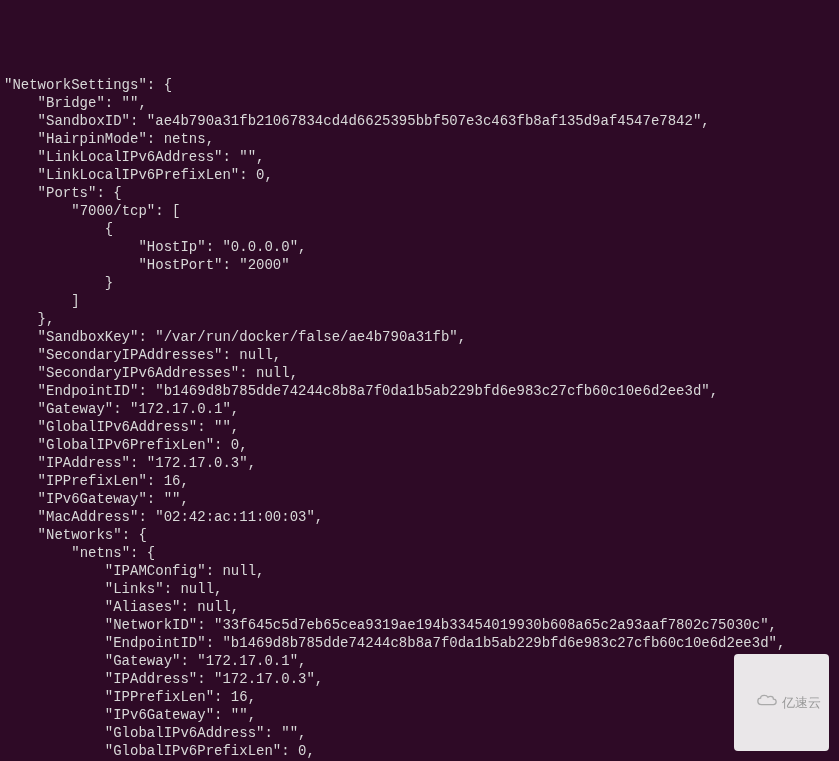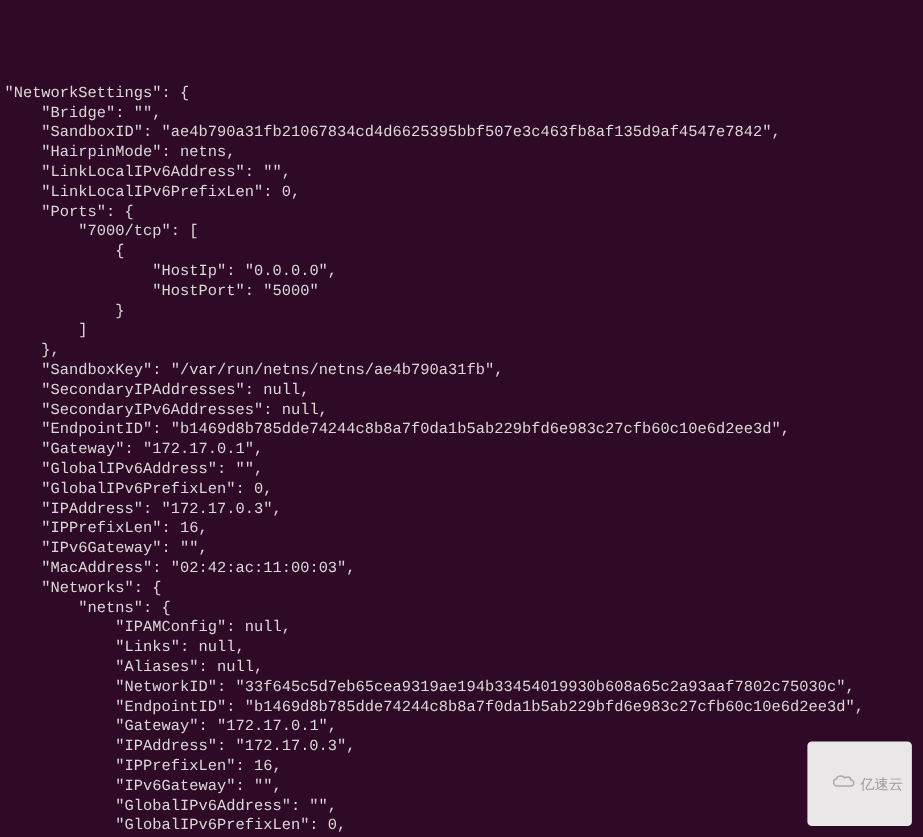--- a/index.html
+++ b/index.html
@@ -21,21 +21,21 @@
     }
     .terminal {
       white-space: pre;
     }
     .watermark {
       position: absolute;
       right: 10px;
       bottom: 10px;
       background: rgba(255,255,255,0.9);
       border-radius: 4px;
-      padding: 10px 8px;
+      padding: 20px 8px;
       display: flex;
       align-items: center;
       gap: 4px;
       color: #999;
       font-size: 13px;
       font-family: Arial, sans-serif;
     }
     .watermark svg {
       width: 22px;
       height: 16px;
@@ -49,25 +49,25 @@
 <div class="terminal">"<span>NetworkSettings</span>": {
     "Bridge": "<span></span>",
     "SandboxID": "<span>ae4b790a31fb21067834cd4d6625395bbf507e3c463fb8af135d9af4547e7842</span>",
     "HairpinMode": <span>netns</span>,
     "LinkLocalIPv6Address": "<span></span>",
     "LinkLocalIPv6PrefixLen": <span>0</span>,
     "<span>Ports</span>": {
         "<span>7000/tcp</span>": [
             {
                 "HostIp": "<span>0.0.0.0</span>",
-                "HostPort": "<span>5000</span>"
+                "HostPort": "<span>2000</span>"
             }
         ]
     },
-    "SandboxKey": "<span>/var/run/netns/netns/ae4b790a31fb</span>",
+    "SandboxKey": "<span>/var/run/docker/false/ae4b790a31fb</span>",
     "SecondaryIPAddresses": <span>null</span>,
     "SecondaryIPv6Addresses": <span>null</span>,
     "EndpointID": "<span>b1469d8b785dde74244c8b8a7f0da1b5ab229bfd6e983c27cfb60c10e6d2ee3d</span>",
     "Gateway": "<span>172.17.0.1</span>",
     "GlobalIPv6Address": "<span></span>",
     "GlobalIPv6PrefixLen": <span>0</span>,
     "IPAddress": "<span>172.17.0.3</span>",
     "IPPrefixLen": <span>16</span>,
     "IPv6Gateway": "<span></span>",
     "MacAddress": "<span>02:42:ac:11:00:03</span>",

